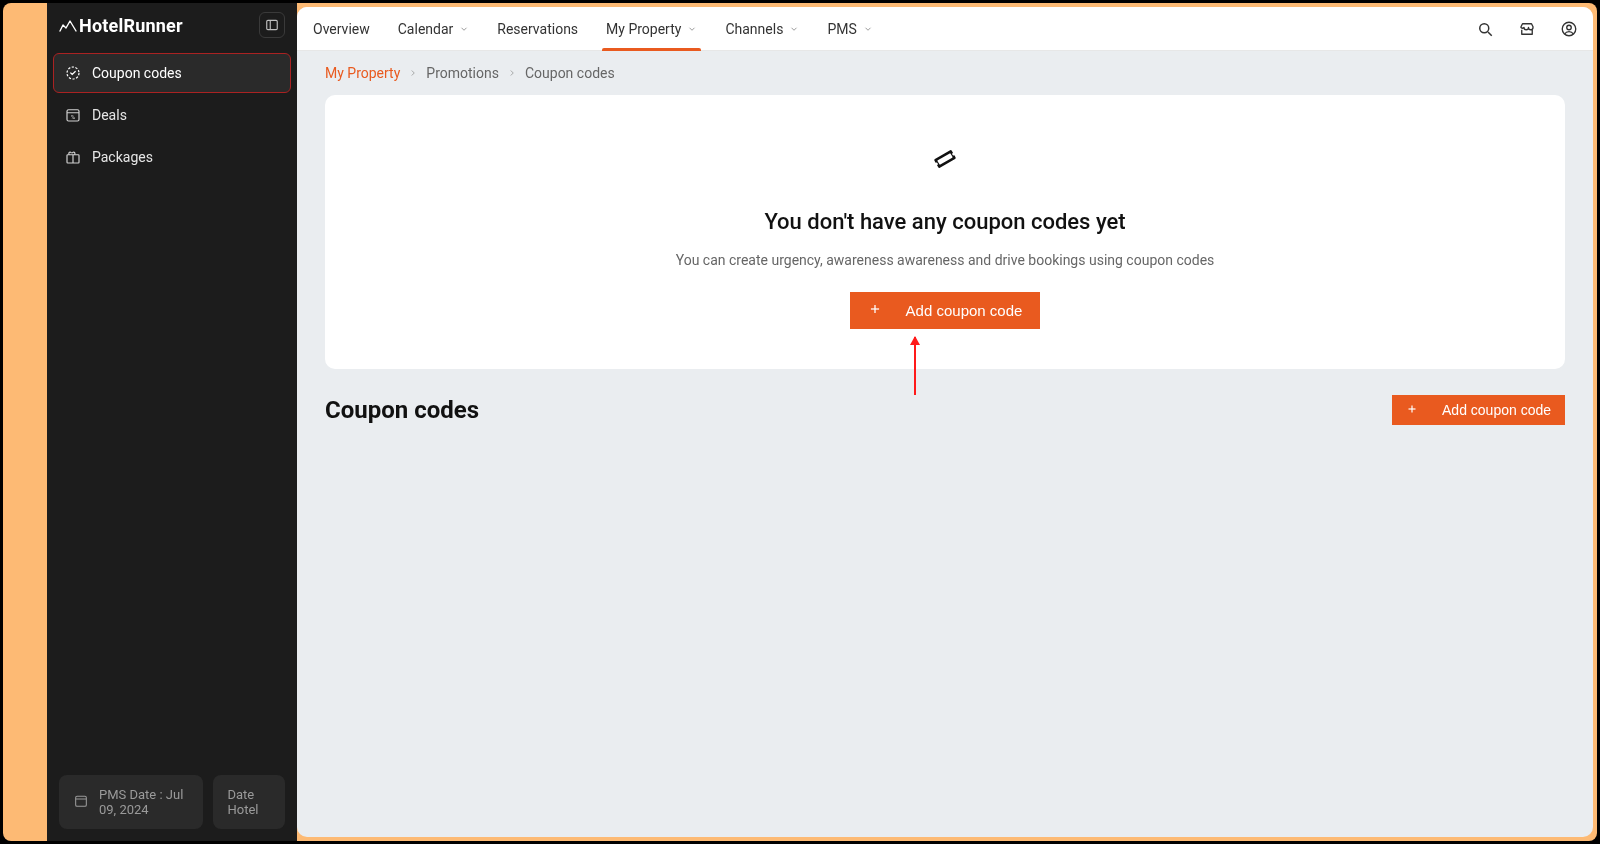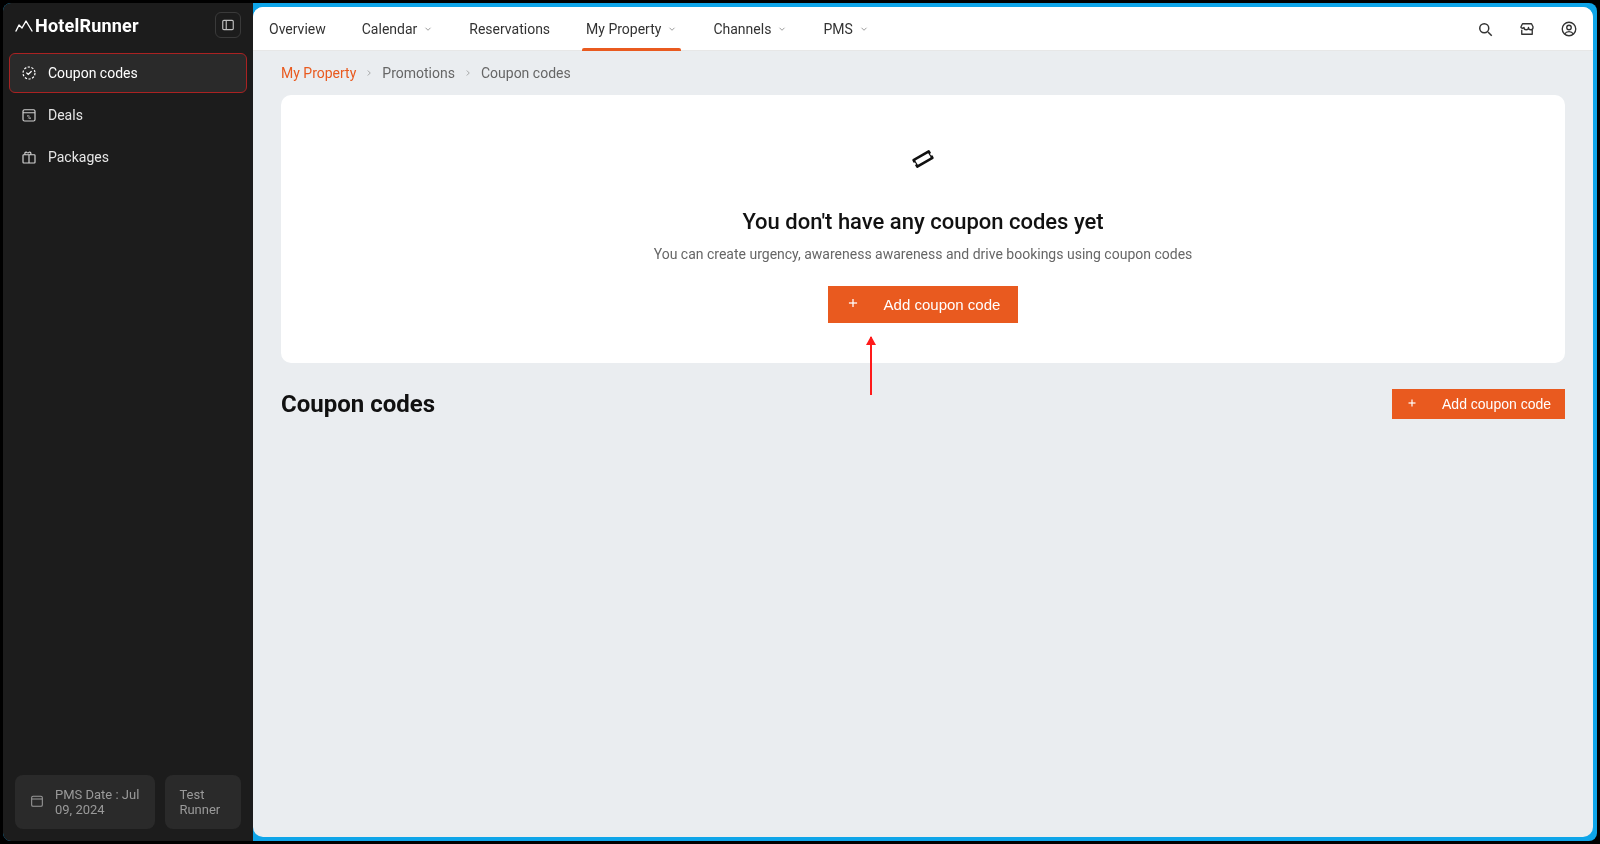--- a/index.html
+++ b/index.html
@@ -6,24 +6,25 @@
   html, body { height: 100%; }
   body {
     font-family: -apple-system, BlinkMacSystemFont, "Segoe UI", Roboto, Helvetica, Arial, sans-serif;
     background: #000;
     color: #111;
     font-size: 14px;
   }
   .app {
     position: absolute;
     top: 3px; left: 3px; right: 3px; bottom: 3px;
-    background: #0ea5e9;
+    background: #fdba74;
     border-radius: 8px;
     overflow: hidden;
     display: flex;
+    padding-left: 44px;
   }
 
   
   .sidebar {
     width: 250px;
     flex: 0 0 250px;
     background: #1c1c1c;
     color: #ddd;
     display: flex;
     flex-direction: column;
@@ -110,21 +111,21 @@
     height: 44px;
     background: #fff;
     border-bottom: 1px solid #e7e7e7;
     display: flex;
     align-items: stretch;
     padding: 0 12px 0 4px;
   }
   .top-tabs {
     display: flex;
     align-items: stretch;
-    gap: 12px;
+    gap: 4px;
   }
   .tab {
     display: flex;
     align-items: center;
     gap: 6px;
     padding: 0 12px;
     color: #333;
     font-size: 14px;
     cursor: pointer;
     position: relative;
@@ -177,21 +178,21 @@
   }
   .card .big-icon {
     display:flex; align-items:center; justify-content:center;
     height: 64px;
     margin-bottom: 18px;
   }
   .card h2 {
     font-size: 22px;
     font-weight: 500;
     color: #111;
-    margin-bottom: 12px;
+    margin-bottom: 18px;
   }
   .card p {
     color: #666;
     font-size: 14px;
     margin-bottom: 24px;
   }
   .btn {
     display: inline-flex;
     align-items: center;
     gap: 24px;
@@ -293,21 +294,21 @@
       <div class="pill">
         <span class="ico">
           <svg width="16" height="16" viewBox="0 0 24 24">
               <rect x="4" y="5" width="16" height="15" rx="2" fill="none" stroke="currentColor" stroke-width="1.6"></rect>
               <line x1="4" y1="9" x2="20" y2="9" stroke="currentColor" stroke-width="1.6"></line>
             </svg>
         </span>
         <span>PMS Date : Jul 09, 2024</span>
       </div>
       <div class="pill">
-        <span>Test Runner</span>
+        <span>Date Hotel</span>
       </div>
     </div>
   </aside>
 
   <main class="main">
     <div class="topbar">
       <div class="top-tabs">
         <div class="tab">
           <span>Overview</span>
         </div>

